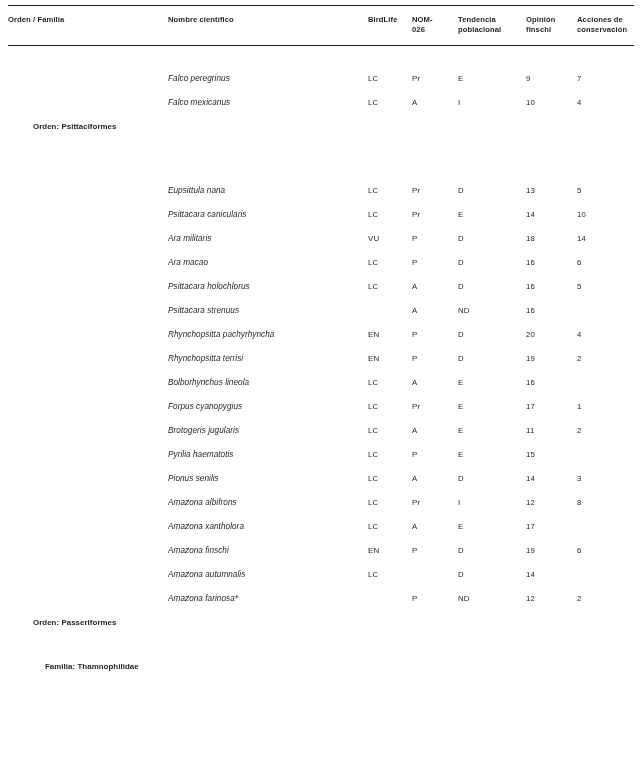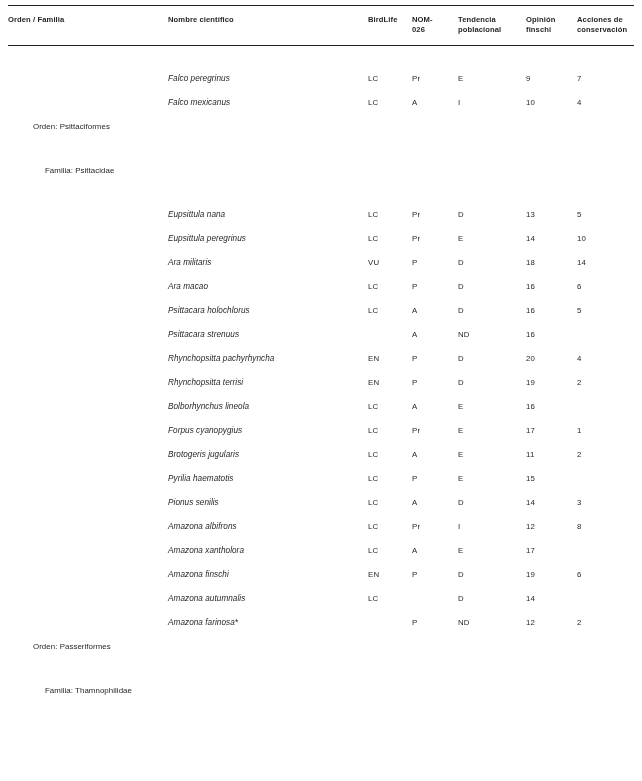--- a/index.html
+++ b/index.html
@@ -51,21 +51,21 @@
   tbody td {
     font-size: 7.8px;
     line-height: 1;
     padding: 0;
     vertical-align: middle;
     color: #231f20;
     white-space: nowrap;
   }
   tr.spacer-row td { height: 21px; }
   tr.data-row td { height: 24px; }
-  tr.group-row td { height: 24px; }
+  tr.group-row td { height: 24px; font-weight: bold; }
   tr.gap-row td { height: 20px; }
 
   td.sci-name {
     font-style: italic;
     font-size: 8.2px;
     letter-spacing: 0.05px;
   }
   td.taxon-order {
     padding-left: 25px;
     font-size: 7.9px;
@@ -143,38 +143,35 @@
           <td class="val">I</td>
           <td class="val">10</td>
           <td class="val">4</td>
         </tr>
         <tr class="group-row">
           <td class="taxon-order" colspan="7">Orden: Psittaciformes</td>
         </tr>
         <tr class="gap-row">
           <td colspan="7"></td>
         </tr>
-        <tr class="group-row">
-          <td class="taxon-family" colspan="7">Familia: Psittacidae</td>
-        </tr>
         <tr class="gap-row">
           <td colspan="7"></td>
         </tr>
         <tr class="data-row">
           <td></td>
           <td class="sci-name">Eupsittula nana</td>
           <td class="val">LC</td>
           <td class="val">Pr</td>
           <td class="val">D</td>
           <td class="val">13</td>
           <td class="val">5</td>
         </tr>
         <tr class="data-row">
           <td></td>
-          <td class="sci-name">Eupsittula peregrinus</td>
+          <td class="sci-name">Psittacara canicularis</td>
           <td class="val">LC</td>
           <td class="val">Pr</td>
           <td class="val">E</td>
           <td class="val">14</td>
           <td class="val">10</td>
         </tr>
         <tr class="data-row">
           <td></td>
           <td class="sci-name">Ara militaris</td>
           <td class="val">VU</td>

